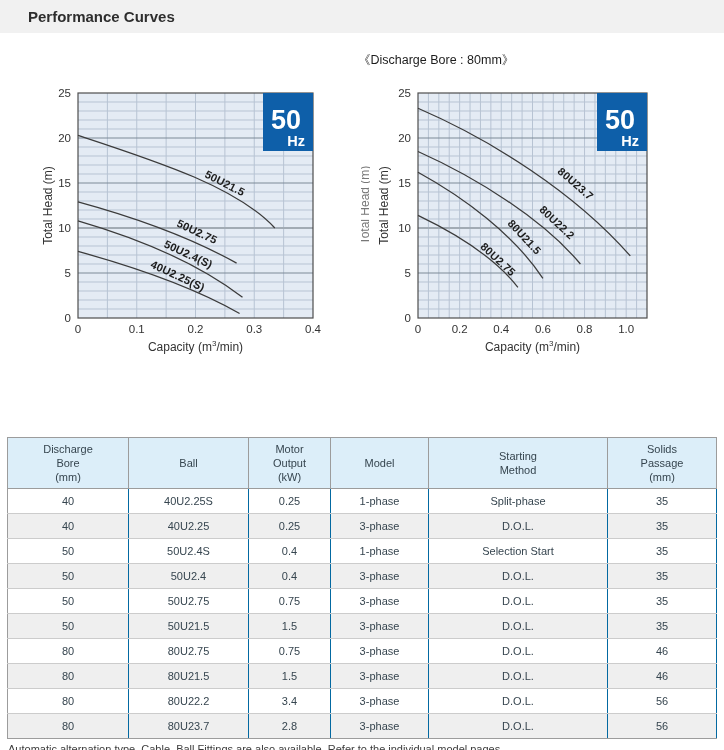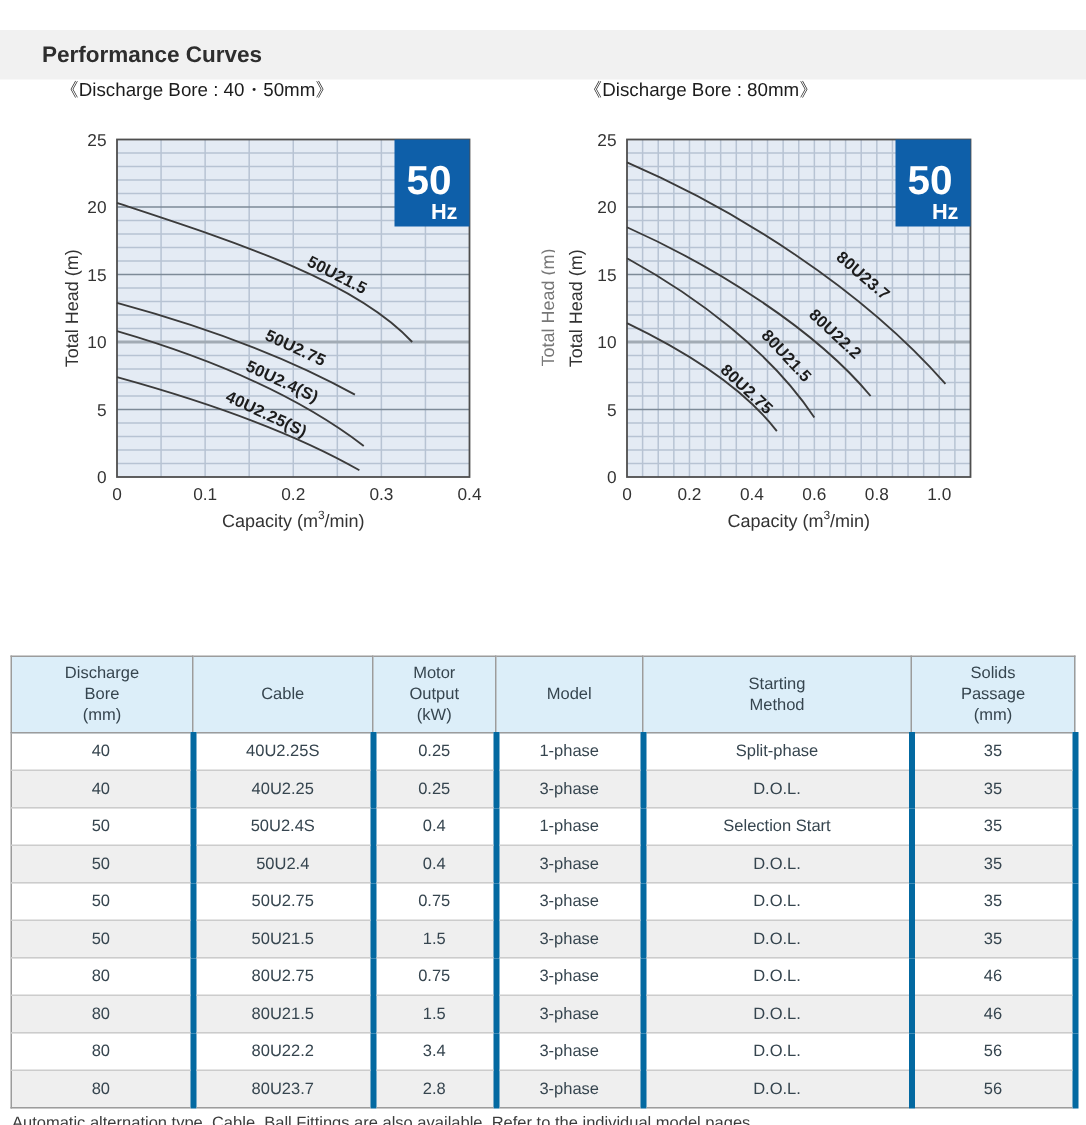--- a/index.html
+++ b/index.html
@@ -1,47 +1,46 @@
 <!DOCTYPE html>
 <html><head>
 <meta charset="utf-8">
 <style>
   html,body{margin:0;padding:0;background:#fff;}
   #page{position:relative;width:724px;height:750px;background:#fff;overflow:hidden;
         font-family:"Liberation Sans","DejaVu Sans",sans-serif;}
   .section-bar{position:absolute;left:0;width:724px;height:33px;background:#f1f1f1;
         color:#2e2e2e;font-size:15px;font-weight:bold;line-height:33px;
-        padding-left:28px;box-sizing:border-box;margin-top:20px;}
+        padding-left:28px;box-sizing:border-box;}
   #bar-performance{top:0;}
   #bar-model{top:378px;}
   .subtitle{position:absolute;top:52px;font-size:12.5px;color:#1c1c1c;white-space:nowrap;}
   #subtitle-left{left:40px;}
-  #subtitle-right{left:389px;text-align:center;}
+  #subtitle-right{left:358px;text-align:center;}
   svg.chart{position:absolute;display:block;}
   #chart-left{left:30px;top:85px;width:330px;height:280px;}
   #chart-right{left:355px;top:85px;width:345px;height:280px;}
   svg text{font-family:"Liberation Sans","DejaVu Sans",sans-serif;}
   table.model-table{position:absolute;left:7px;top:437px;width:709px;border-collapse:collapse;
         table-layout:fixed;font-size:11px;color:#36454f;text-align:center;
         border:1px solid #9c9c9c;}
   .model-table th{background:#dceef9;border:1px solid #9c9c9c;font-weight:normal;
         height:50px;line-height:14px;padding:0;}
-  .model-table td{border-right:4px solid #0369a1;border-left:1px solid #9c9c9c;
+  .model-table td{border-right:1px solid #0369a1;border-left:1px solid #9c9c9c;
         border-bottom:1px solid #cccccc;height:24px;padding:0;text-align:center;}
   .model-table tbody tr:nth-child(even){background:#efefef;}
   .model-table tbody tr:last-child td{border-bottom:1px solid #9c9c9c;}
   .footnote{position:absolute;left:8px;top:743px;font-size:11px;color:#3c3c3c;white-space:nowrap;}
 </style>
 </head>
 <body>
 
 <div id="page">
   <div id="bar-performance" class="section-bar">Performance Curves</div>
 
-  <div id="subtitle-left" class="subtitle">《Discharge Bore : 40・50mm》</div>
   <div id="subtitle-right" class="subtitle">《Discharge Bore : 80mm》</div>
 
   <svg id="chart-left" class="chart" viewBox="0 0 330 280">
       <rect x="48" y="8" width="235" height="225" fill="#e4ebf4"></rect>
       <line x1="77.375" y1="8" x2="77.375" y2="233" stroke="#b7c3d3" stroke-width="1"></line>
       <line x1="106.75" y1="8" x2="106.75" y2="233" stroke="#b7c3d3" stroke-width="1"></line>
       <line x1="136.125" y1="8" x2="136.125" y2="233" stroke="#b7c3d3" stroke-width="1"></line>
       <line x1="165.5" y1="8" x2="165.5" y2="233" stroke="#b7c3d3" stroke-width="1"></line>
       <line x1="194.875" y1="8" x2="194.875" y2="233" stroke="#b7c3d3" stroke-width="1"></line>
       <line x1="224.24999999999997" y1="8" x2="224.24999999999997" y2="233" stroke="#b7c3d3" stroke-width="1"></line>
@@ -183,21 +182,21 @@
         <col style="width: 121px;">
         <col style="width: 120px;">
         <col style="width: 82px;">
         <col style="width: 98px;">
         <col style="width: 179px;">
         <col style="width: 109px;">
       </colgroup>
     <thead>
         <tr>
           <th>Discharge<br>Bore<br>(mm)</th>
-          <th>Cable</th>
+          <th>Ball</th>
           <th>Motor<br>Output<br>(kW)</th>
           <th>Model</th>
           <th>Starting<br>Method</th>
           <th>Solids<br>Passage<br>(mm)</th>
         </tr>
       </thead>
     <tbody>
         <tr>
           <td>40</td>
           <td>40U2.25S</td>

